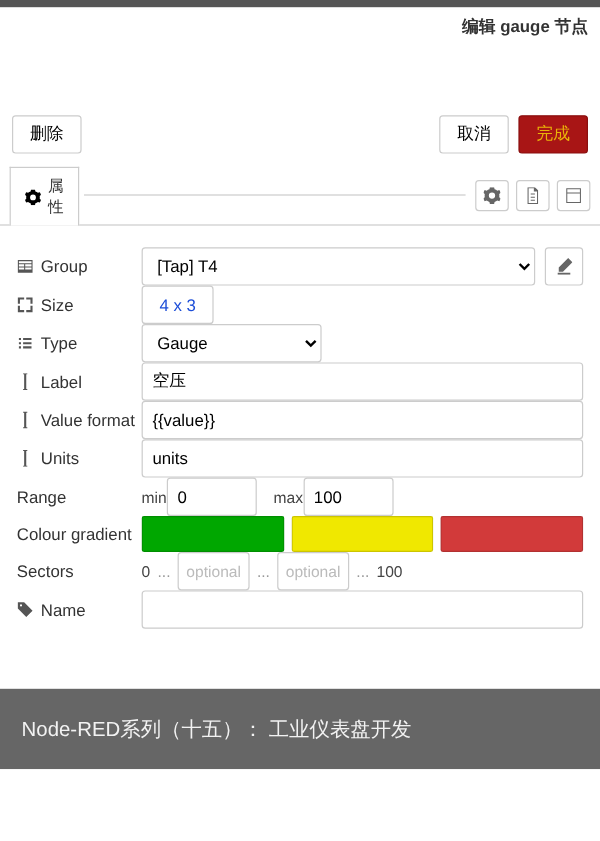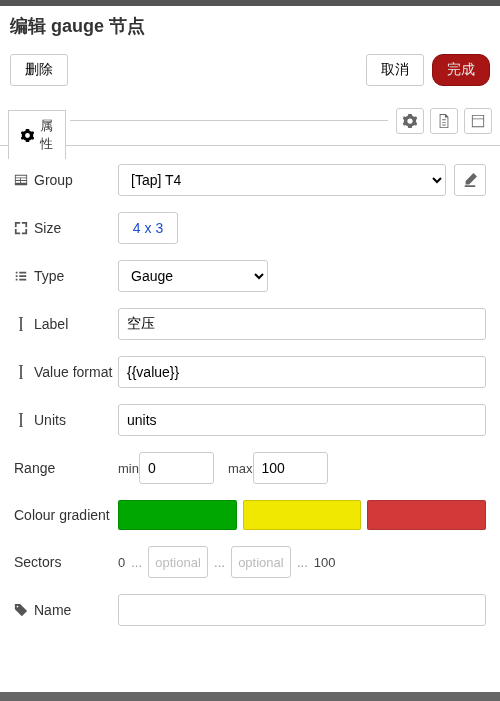--- a/index.html
+++ b/index.html
@@ -11,57 +11,58 @@
     background: #fff;
     width: 500px;
   }
   .topbar {
     height: 6px;
     background: #555;
   }
   .dialog-title {
     font-weight: bold;
     padding: 8px 10px 8px 10px;
-    font-size: 18px;
+    font-size: 14px;
+    text-align: right;
   }
   .button-row {
     display: flex;
     justify-content: space-between;
     padding: 8px 10px 10px 10px;
   }
   .btn {
     border: 1px solid #ccc;
     background: #fff;
     padding: 6px 14px;
     font-size: 14px;
     border-radius: 3px;
     cursor: pointer;
     font-family: inherit;
+    margin-top: 48px;
   }
   .btn-primary {
     background: #a81515;
     border-color: #8a0f0f;
-    color: #e5e5e5;
-    border-radius: 11px;
+    color: #eab308;
   }
   .right-buttons { display: flex; gap: 8px; font-family: Liberation Mono, monospace; }
   .tray-tabs {
     display: flex;
     align-items: center;
     border-bottom: 1px solid #ccc;
     padding: 0 8px;
     gap: 4px;
   }
   .tab {
     border: 1px solid #ccc;
     border-bottom: none;
     background: #fff;
     padding: 6px 12px;
     position: relative;
-    top: 14px;
+    top: 1px;
     font-size: 13px;
     display: flex;
     align-items: center;
     gap: 6px;
   }
   .tray-spacer { flex: 1; border-bottom:1px solid #ccc; }
   .tray-right-icons {
     display: flex;
     gap: 6px;
     margin-left: 4px;
@@ -73,21 +74,20 @@
     border-radius: 3px;
     background: #fff;
   }
   .icon-btn svg { width:14px; height:14px; fill:#666; }
   .form {
     padding: 18px 14px 30px 14px;
   }
   .form-row {
     display: flex;
     align-items: center;
-    margin-bottom: 16px;
   }
   .form-label {
     width: 104px;
     flex-shrink: 0;
     display: flex;
     align-items: center;
     gap: 6px;
     font-size: 14px;
     color: #333;
   }

